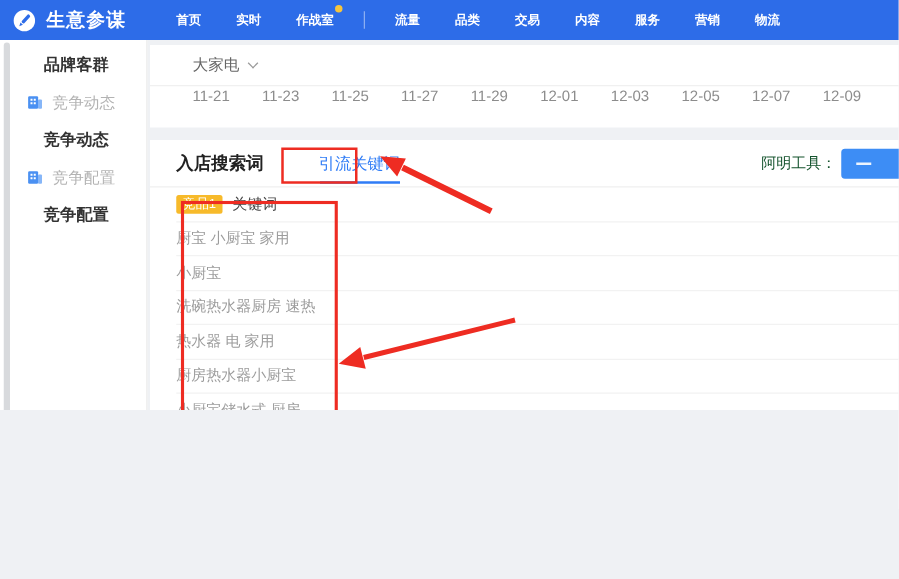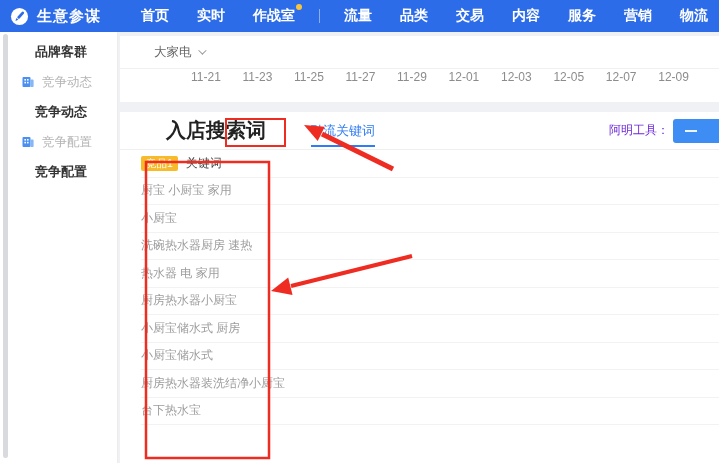--- a/index.html
+++ b/index.html
@@ -1,56 +1,56 @@
 <!DOCTYPE html>
 <html><head>
 <meta charset="utf-8">
 <style>
   * { margin:0; padding:0; box-sizing:border-box; }
   html,body { width:719px; height:463px; }
   body { font-family:"Liberation Sans","DejaVu Sans",sans-serif; background:#eff1f4; overflow:hidden; }
-  .app { position:relative; width:719px; height:463px; overflow:hidden;text-align:center; }
+  .app { position:relative; width:719px; height:328px; overflow:hidden;text-align:center; }
 
   
   .topnav { height:32px; background:#2d6ce8; display:flex; align-items:center; padding:0 10px; color:#fff; position:relative; z-index:2; }
   .logo { width:19px; height:19px; margin-right:8px; flex:0 0 auto; }
   .brand { font-size:15px; font-weight:bold; letter-spacing:1px; margin-right:26px; white-space:nowrap; }
   .nav-items { display:flex; align-items:center; height:100%; }
-  .nitem { position:relative; font-size:14px; font-weight:bold; color:#fff; padding:0 2px; margin:0 12px; height:100%; display:flex; align-items:center; cursor:pointer; white-space:nowrap; }
+  .nitem { position:relative; font-size:10px; font-weight:bold; color:#fff; padding:0 2px; margin:0 12px; height:100%; display:flex; align-items:center; cursor:pointer; white-space:nowrap; }
   .ndot { position:absolute; top:4px; right:-5px; width:6px; height:6px; border-radius:50%; background:#f7c53d; }
   .ndiv { width:1px; height:14px; background:rgba(255,255,255,.45); margin:0 10px; }
 
   
   .page { display:flex; height:431px; position:relative; }
   .scrollstrip { position:absolute; left:3px; top:2px; width:5px; height:424px; background:#d8dadd; border-radius:3px; }
   .sidebar { width:118px; background:#fff; border-right:1px solid #ececec; padding:5px 0 0 0; flex:0 0 auto; }
   .side-row { height:30px; display:flex; align-items:center; }
   .side-group { padding-left:35px; font-size:13px; font-weight:bold; color:#333; }
   .side-link { padding-left:21px; font-size:12.5px; color:#b3b3b3; gap:7px; cursor:pointer; }
   .side-link svg { flex:0 0 auto; }
 
   .main { flex:1; padding:4px 0 0 2px; display:flex; flex-direction:column; min-width:0; }
   .card { background:#fff; }
 
   
   .card-trend { height:66px; margin-bottom:10px; }
   .cat-row { height:33px; display:flex; align-items:center; padding-left:34px; border-bottom:1px solid #f0f0f0; font-size:12.5px; color:#666; cursor:pointer; }
   .chev { display:inline-block; width:6px; height:6px; border-right:1.5px solid #9a9a9a; border-bottom:1.5px solid #9a9a9a; transform:rotate(45deg) translateY(-2px); margin-left:6px; }
-  .dates-row { height:32px; display:flex; align-items:center; justify-content:space-between; padding:0 30px 16px 34px;margin-left:37px; }
+  .dates-row { height:32px; display:flex; align-items:center; justify-content:space-between; padding:0 30px 16px 34px; }
   .dtick { font-size:12px; color:#8c8c8c; }
 
   
   .card-search { flex:1; display:flex; flex-direction:column; min-height:0; }
   .sec-head { height:38px; display:flex; align-items:center; padding:0 0 0 21px; border-bottom:1px solid #efefef; }
-  .sec-title { font-size:20px; font-weight:bold; color:#222; margin-right:44px; white-space:nowrap;margin-left:25px; }
+  .sec-title { font-size:14px; font-weight:bold; color:#222; margin-right:44px; white-space:nowrap; }
   .tab { position:relative; font-size:13px; color:#333; margin-right:24px; height:100%; display:flex; align-items:center; cursor:pointer; white-space:nowrap; }
   .tab.active { color:#2f7cf6; }
   .tab.active .tab-under { position:absolute; left:50%; transform:translateX(-50%); bottom:2px; width:64px; height:2px; background:#2f7cf6; }
   .toolwrap { margin-left:auto; display:flex; align-items:center; white-space:nowrap; }
-  .tool-label { font-size:12px; color:#6d28d9; }
+  .tool-label { font-size:12px; color:#14532d; }
   .tool-btn { position:relative; width:70px; height:24px; background:#3d8df5; border-radius:3px; margin-left:4px; margin-right:-24px; cursor:pointer; flex:0 0 auto; }
   .tool-btn i { position:absolute; left:12px; top:11px; width:12px; height:2px; background:rgba(255,255,255,.9); }
 
   .ktable { padding-left:21px; }
   .krow { height:27.5px; display:flex; align-items:center; border-bottom:1px solid #f2f2f2; font-size:12px; color:#9c9c9c; cursor:pointer; }
   .krow.khead { color:#444; }
   .kbadge { display:inline-block; background:#f7ba2a; color:#fff; font-size:10.5px; line-height:15px; padding:0 5px; border-radius:2px; margin-right:8px; }
 
   
   .overlay { position:absolute; left:0; top:0; width:719px; height:463px; pointer-events:none; z-index:40; }

